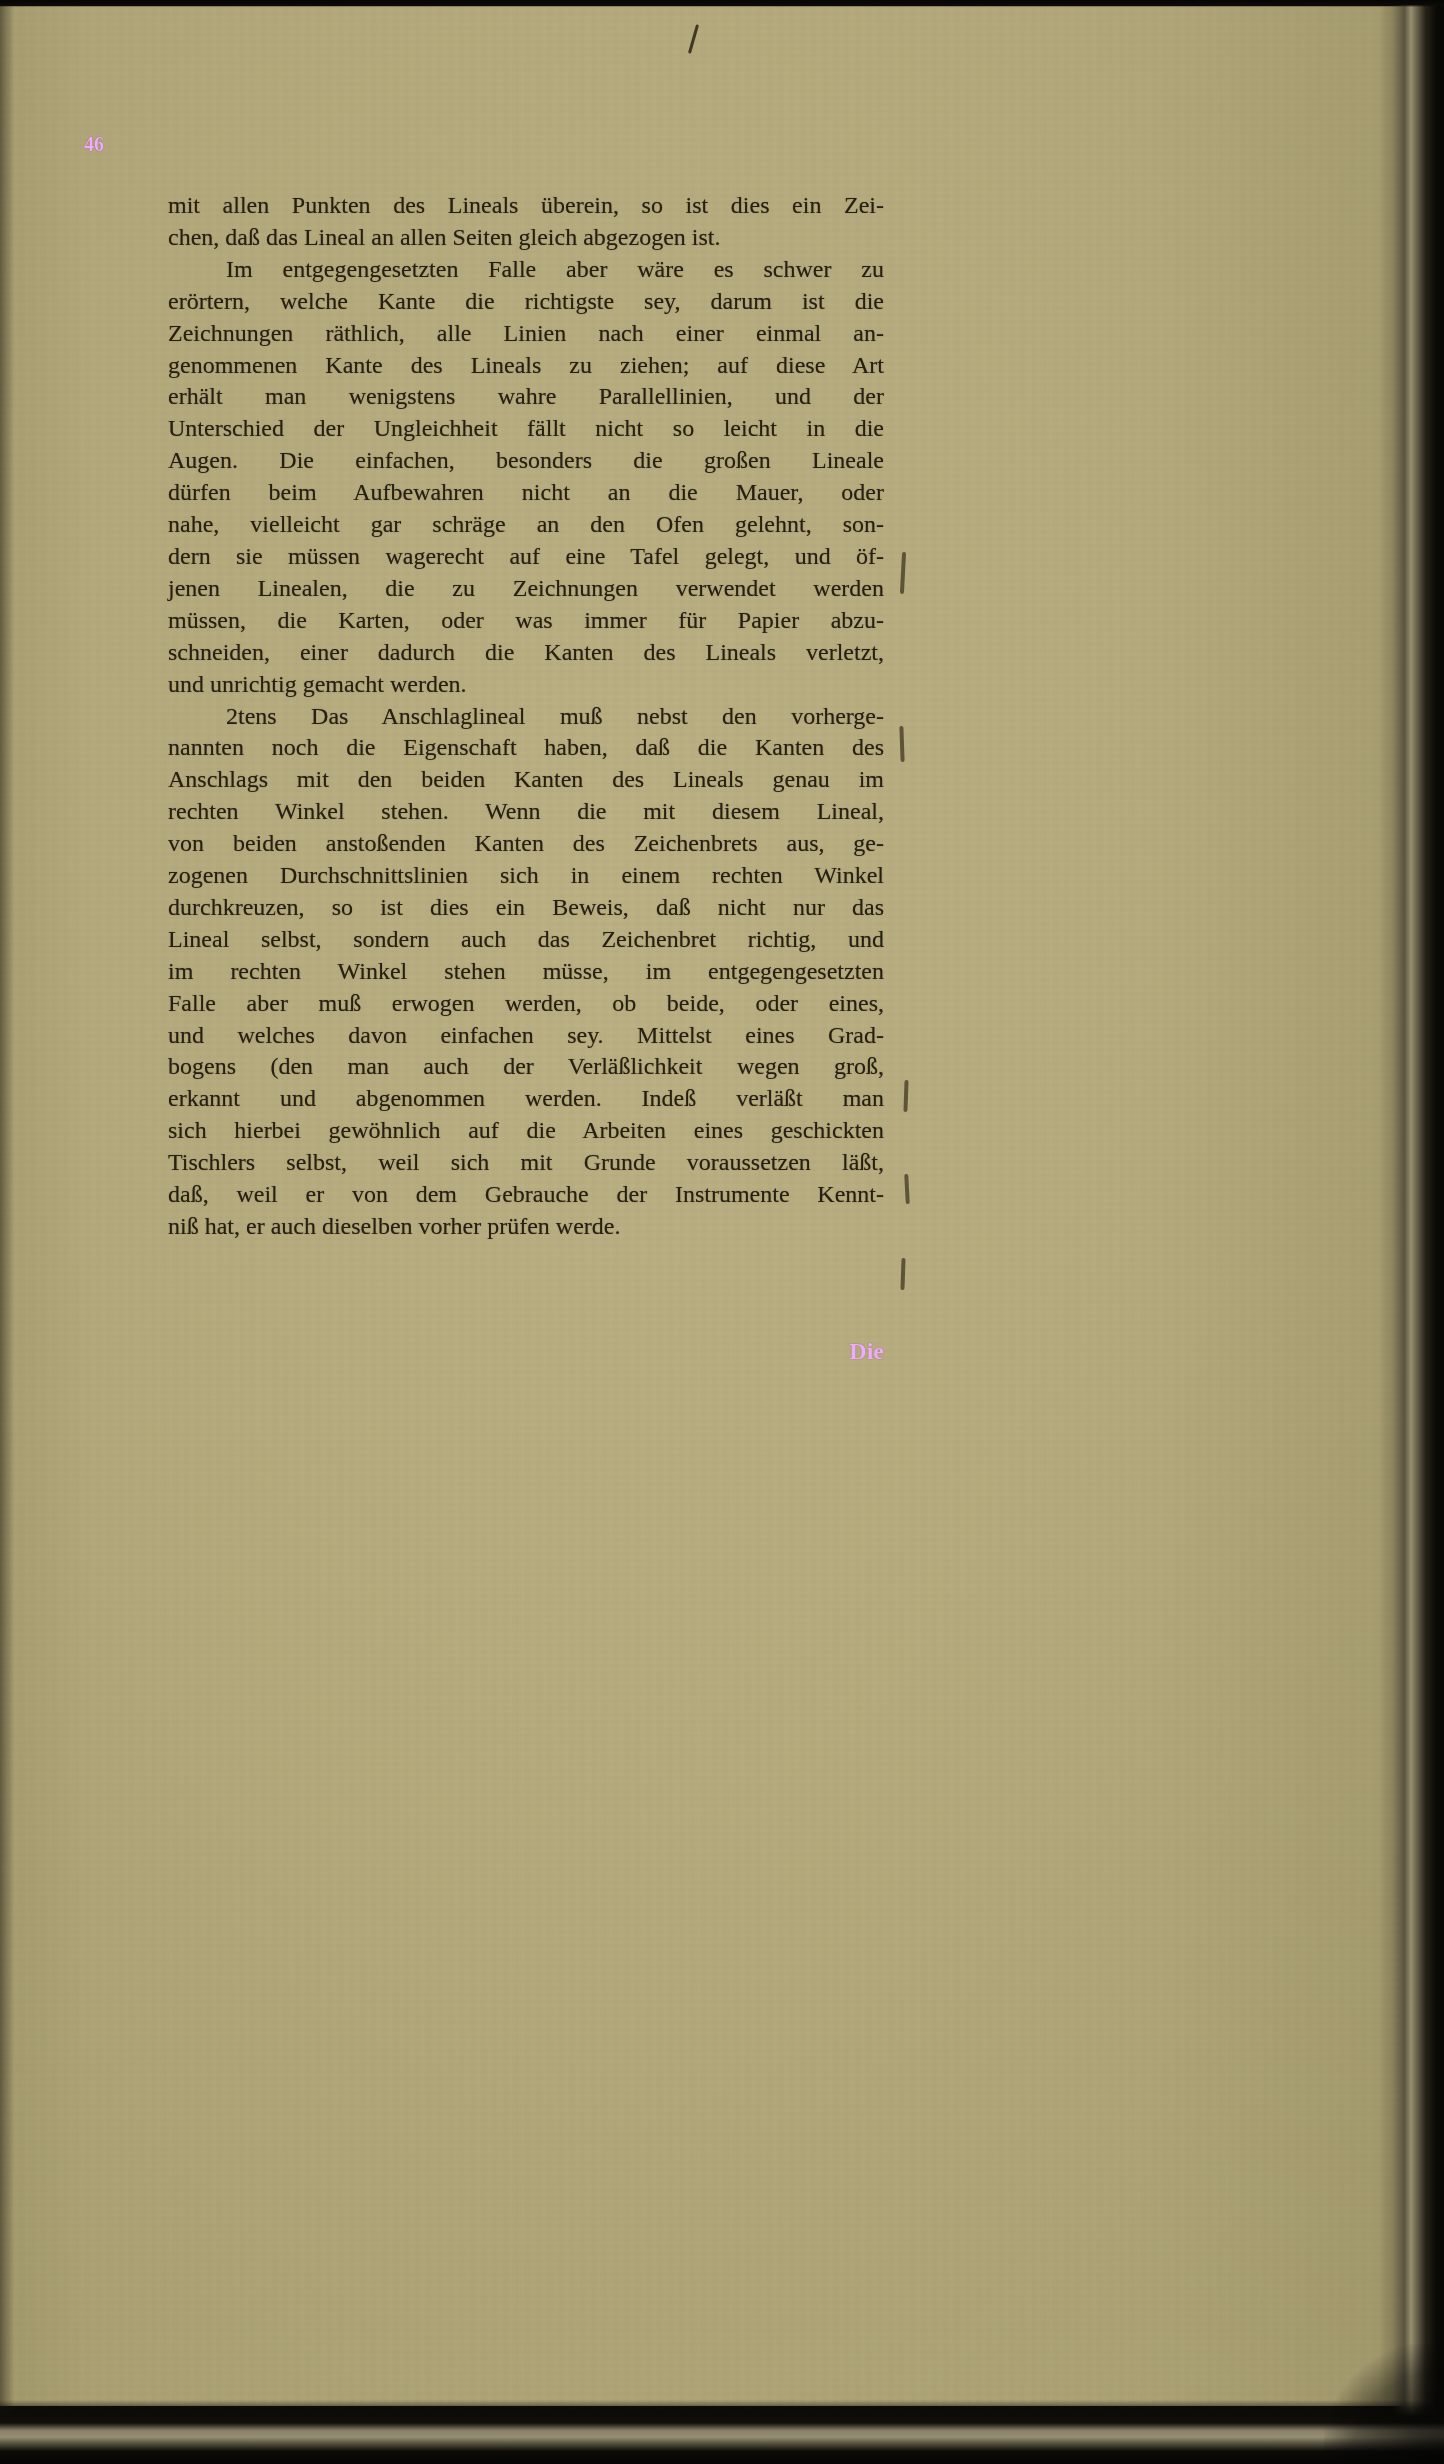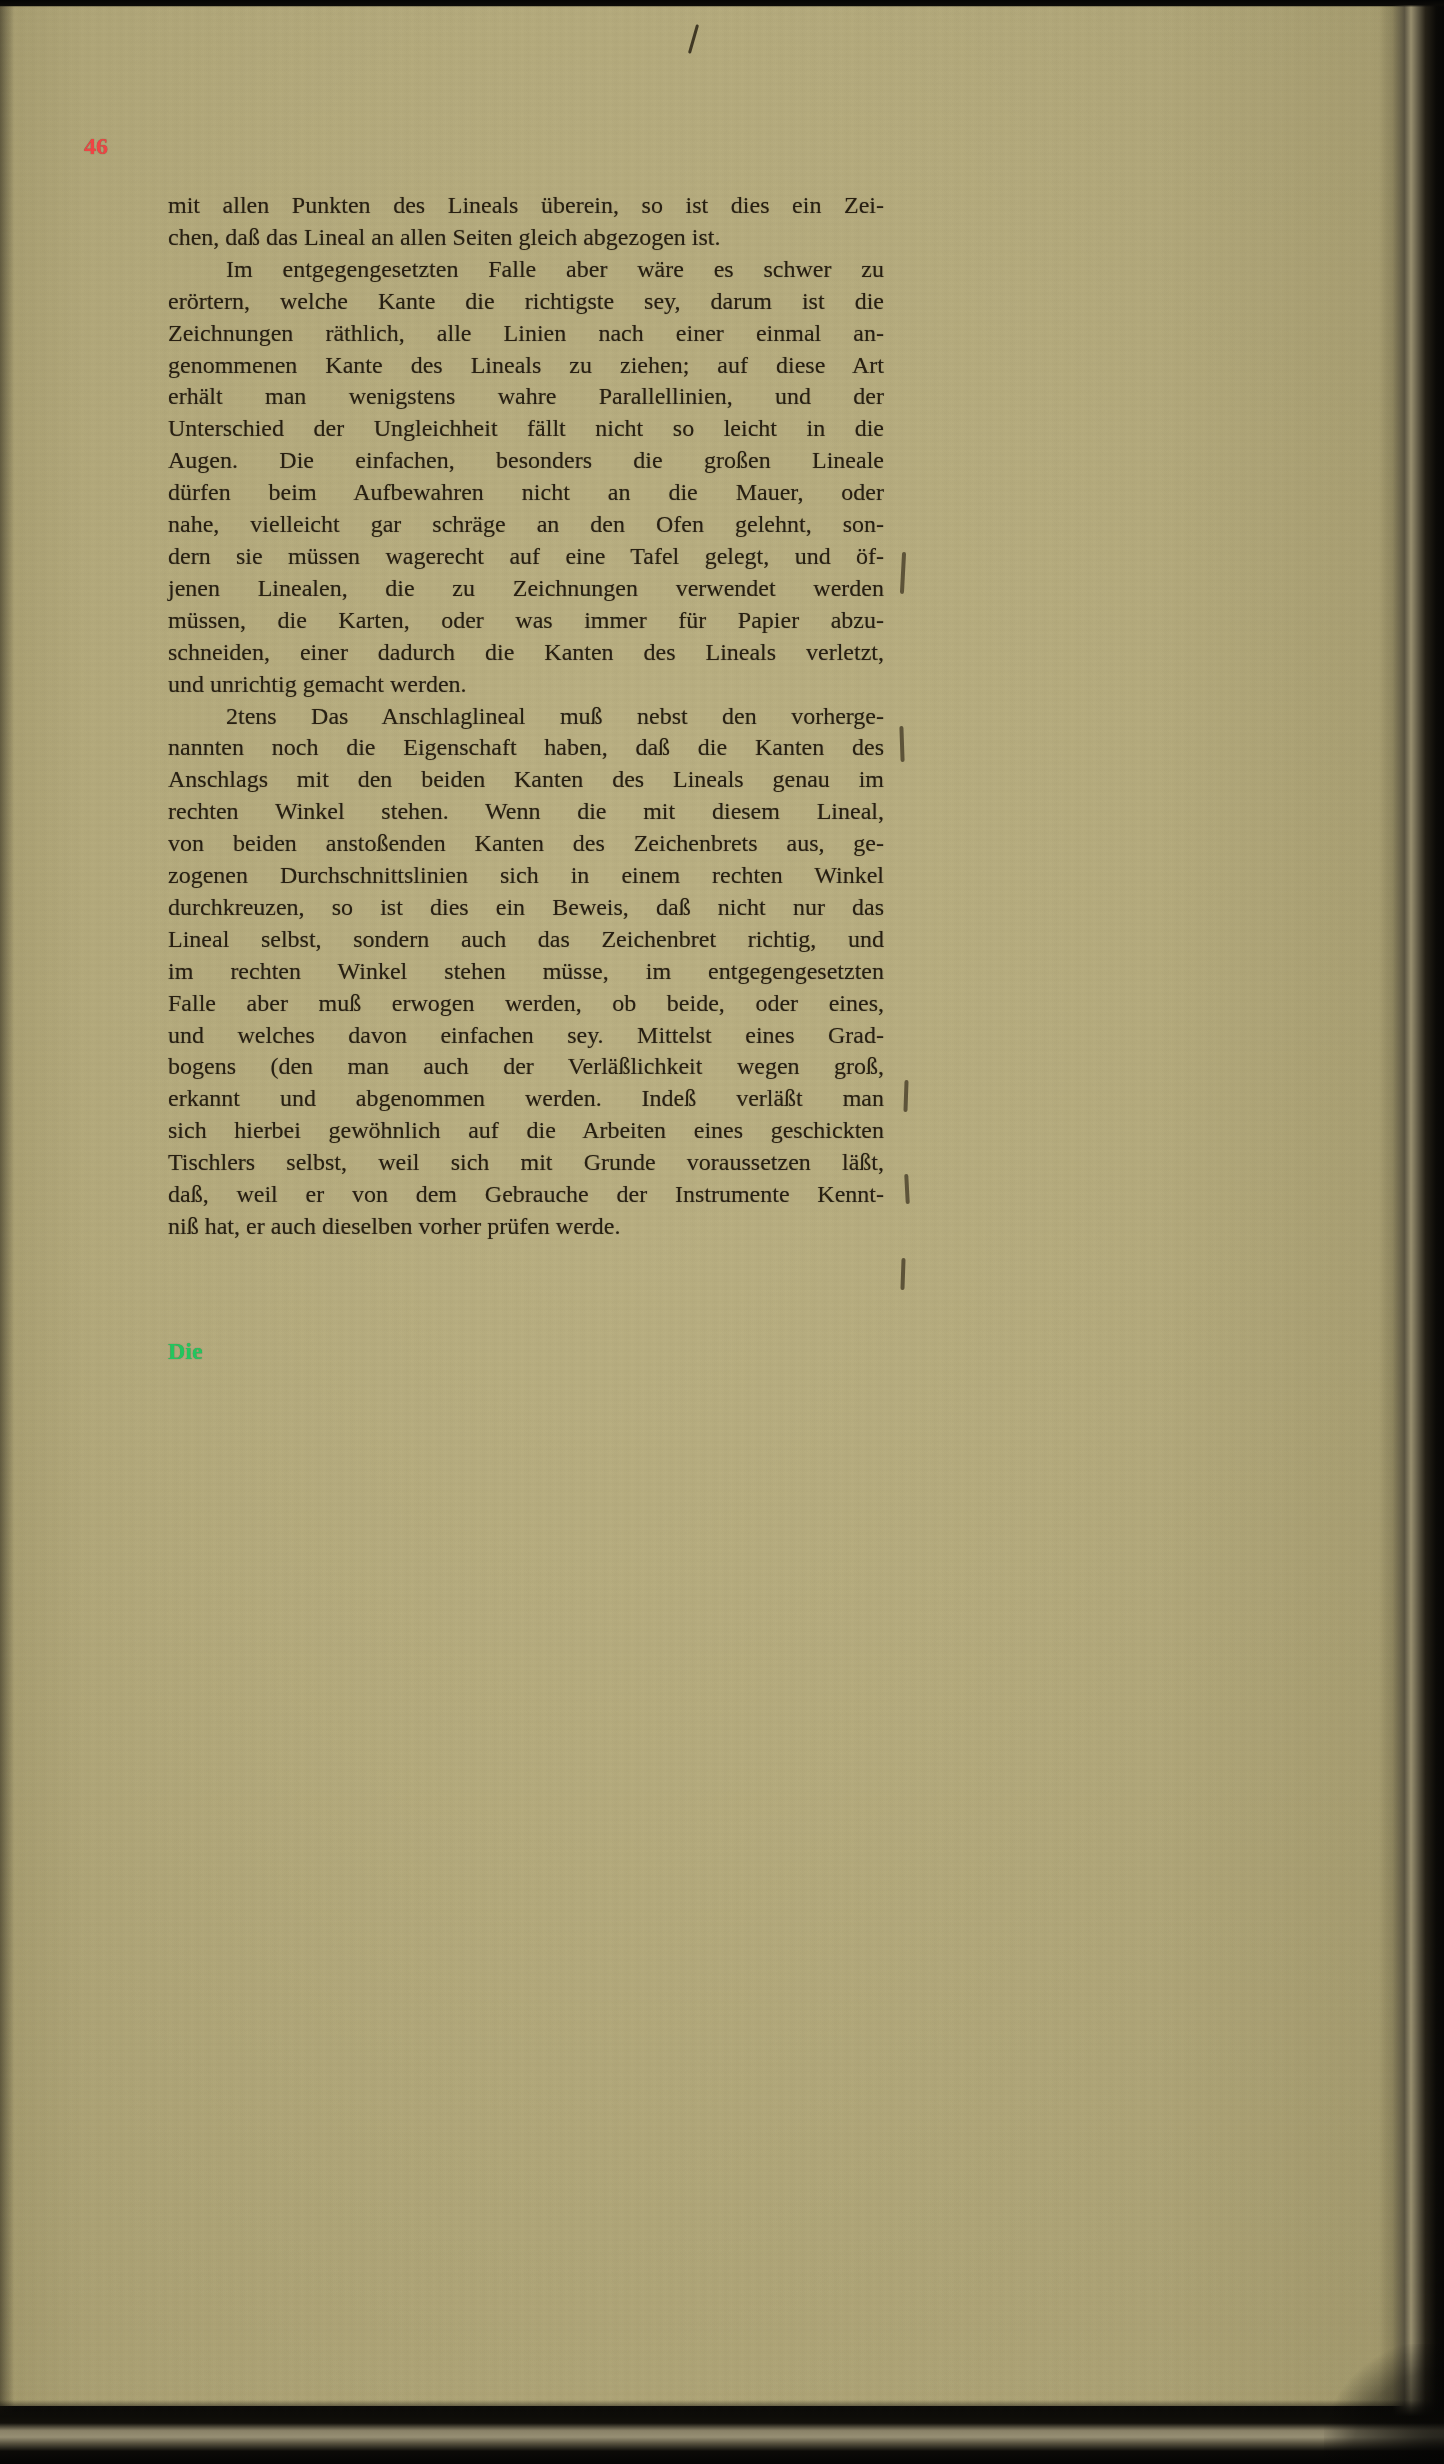--- a/index.html
+++ b/index.html
@@ -76,23 +76,23 @@
     position: absolute;
     right: 0; bottom: 0;
     width: 120px; height: 120px;
     background: radial-gradient(circle at 100% 100%, rgba(5,5,4,0.9) 0%, rgba(5,5,4,0.4) 55%, rgba(5,5,4,0) 75%);
   }
 
   .page-number {
     position: absolute;
     left: 84px;
     top: 133px;
-    font-size: 24px;
+    font-size: 20px;
     font-weight: bold;
-    color: #ef4444;
+    color: #f0abfc;
     text-shadow: 0 0 1px rgba(38,30,17,0.55);
   }
   .text-block {
     position: absolute;
     left: 168px;
     top: 190px;
     width: 716px;
     font-size: 24px;
     font-weight: normal;
     line-height: 31.9px;
@@ -108,24 +108,24 @@
     text-align-last: left;
   }
   .line.indent {
     text-indent: 58px;
   }
   .catchword {
     position: absolute;
     left: 168px;
     top: 1338px;
     width: 716px;
-    text-align: left;
+    text-align: right;
     font-size: 24px;
     font-weight: bold;
-    color: #22c55e;
+    color: #f0abfc;
     text-shadow: 0 0 1px rgba(39,31,18,0.5);
   }
 
   .ink-slash {
     position: absolute;
     left: 692px;
     top: 24px;
     width: 3px;
     height: 30px;
     background: #2c2415;

